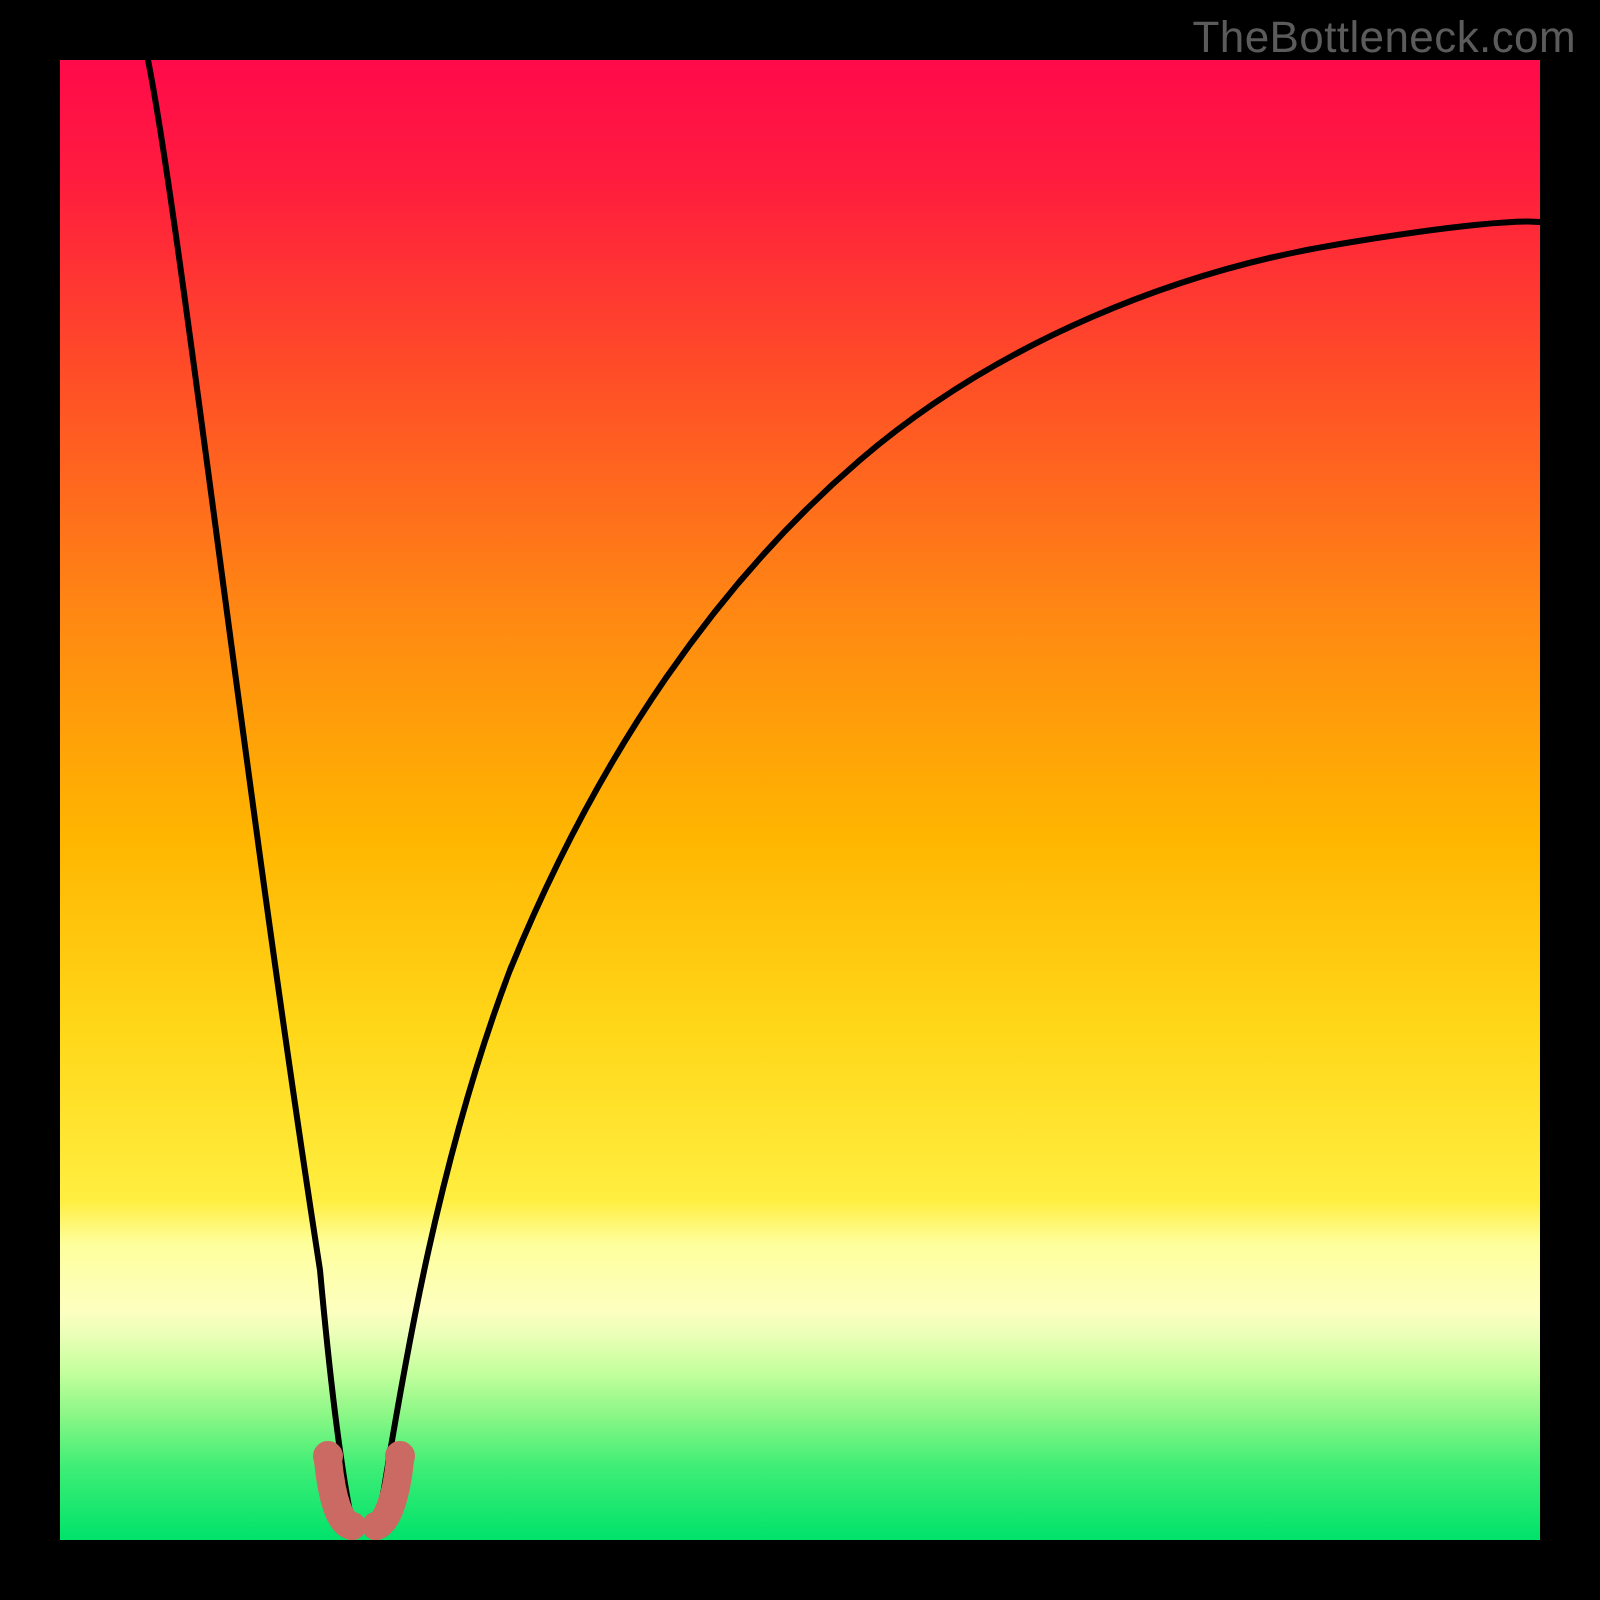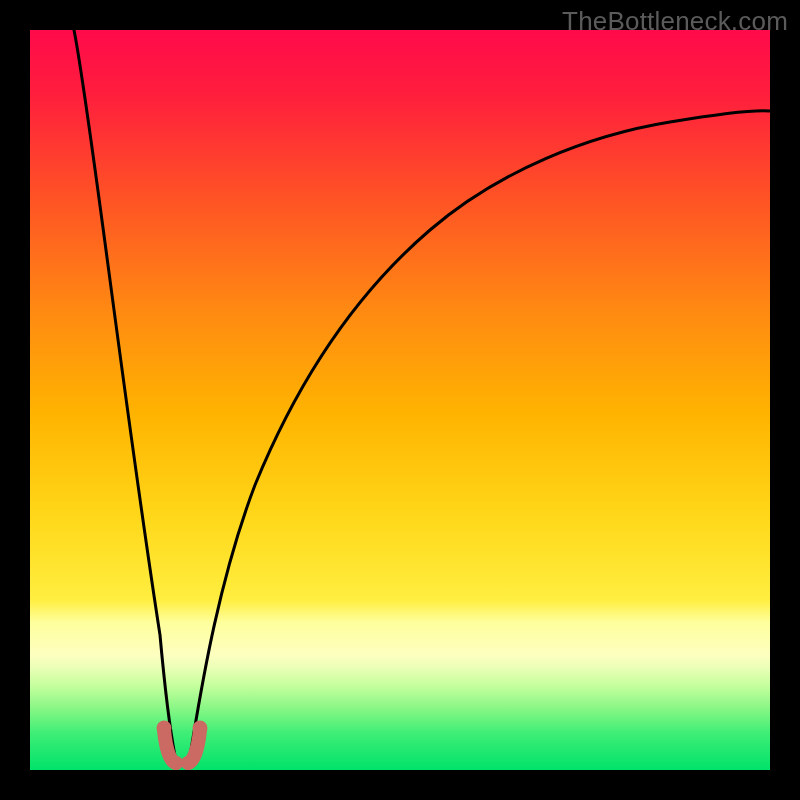--- a/index.html
+++ b/index.html
@@ -28,21 +28,21 @@
   .plot svg {
     display: block;
     width: 740px;
     height: 740px;
   }
   .watermark {
     position: absolute;
     top: 6px;
     right: 12px;
     color: #5b5b5b;
-    font-size: 26px;
+    font-size: 22px;
     font-weight: 400;
     letter-spacing: 0.2px;
     user-select: none;
   }
 </style>
 </head>
 <body>
 
 <div class="frame">
 

